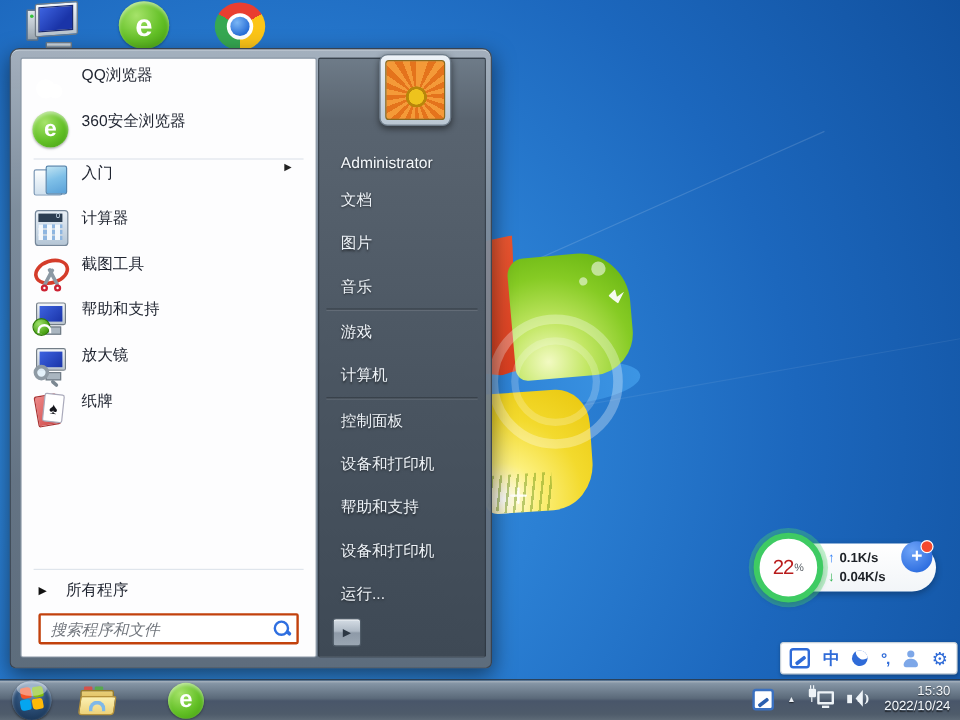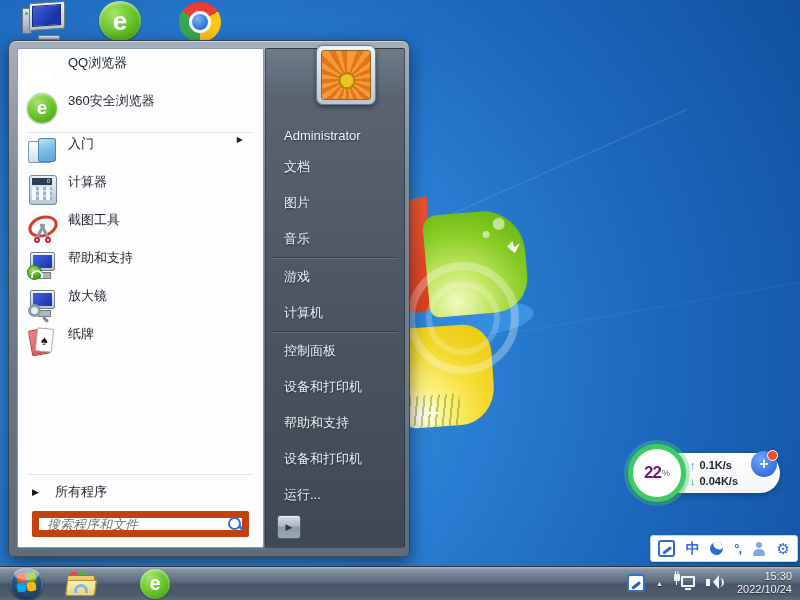--- a/index.html
+++ b/index.html
@@ -71,21 +71,21 @@
     display:flex; flex-direction:column; padding-top:5px; }
   .l-item { height:38px; display:flex; padding:0 20px 0 8px; cursor:default; }
   .l-item .lbl { margin-left:10px; font-size:13px; color:#1f2430; }
   .l-item .sub-arrow { margin-left:auto; font-size:8px; color:#222; }
   .l-ico { width:32px; height:32px; position:relative; flex:none; }
   .l-sep { height:1px; background:#dfe5ec; margin:2px 10px; }
   .spacer { flex:1; }
   .all-programs { height:30px; display:flex; align-items:center; padding-left:14px; font-size:13px; color:#1f2430; }
   .all-programs .ap-arrow { font-size:9px; color:#111; margin-right:16px; }
   .search-row { margin:4px 14px 10px 14px; position:relative; }
-  .search-row input { width:100%; height:26px; border:7px solid #c2410c; border-radius:2px; padding:0 28px 0 8px;
+  .search-row input { width:100%; height:26px; border:2px solid #c2410c; border-radius:2px; padding:0 28px 0 8px;
     font-size:13px; color:#333; outline:none; font-family:inherit; }
   .search-row input::placeholder { font-style:italic; color:#70757c; }
   .search-ico { position:absolute; right:6px; top:5px; width:16px; height:16px; }
   .search-ico::before { content:""; position:absolute; left:1px; top:1px; width:9px; height:9px; border:2.5px solid #2f6fe0; border-radius:50%; }
   .search-ico::after { content:""; position:absolute; left:11px; top:10px; width:5px; height:3px; background:#2f6fe0; border-radius:2px; transform:rotate(45deg); }
 
   .right-panel { flex:1; margin-left:1px; position:relative;
     background:linear-gradient(180deg,#6e7b88 0%, #596470 10%, #4a5561 55%, #3e4955 100%);
     border:1px solid rgba(40,48,58,.6); border-radius:2px; display:flex; flex-direction:column; padding-top:72px; }
   .avatar { position:absolute; left:50px; top:-4px; width:60px; height:60px; border-radius:7px;
@@ -153,21 +153,21 @@
   .i-card .front { position:absolute; left:10px; top:3px; width:17px; height:24px; background:#fff; border:1px solid #aab; border-radius:2px; transform:rotate(6deg);
     font-size:13px; color:#15161c; display:flex; align-items:center; justify-content:center; }
 
   
   .net-widget { position:absolute; left:628px; top:444px; width:156px; height:58px; z-index:4; }
   .nw-pill { position:absolute; left:26px; top:9px; width:126px; height:40px; background:linear-gradient(#ffffff,#f2f5f8); border-radius:20px;
     box-shadow:0 2px 6px rgba(0,0,0,.3); }
   .nw-circle { position:absolute; left:0; top:0; width:58px; height:58px; border-radius:50%;
     background:#fff; border:5px solid #3ecb63; box-shadow:0 0 0 4px rgba(76,217,110,.35), 0 2px 5px rgba(0,0,0,.25);
     display:flex; align-items:center; justify-content:center; }
-  .nw-pct { font-size:17px; color:#701a75; letter-spacing:-1px;font-weight:bold; }
+  .nw-pct { font-size:17px; color:#b91c1c; letter-spacing:-1px; }
   .nw-pct-unit { font-size:9px; color:#5a6066; margin-left:1px; }
   .nw-speeds { position:absolute; left:62px; top:13px; width:62px; font-size:11px; font-weight:bold; color:#1d2126; line-height:16px; }
   .nw-speeds .row { display:flex; align-items:center; }
   .nw-up-arrow { color:#2f7ef7; margin-right:4px; font-size:11px; }
   .nw-down-arrow { color:#2fb34f; margin-right:4px; font-size:11px; }
   .nw-plus { position:absolute; right:7px; top:7px; width:26px; height:26px; border-radius:50%;
     background:radial-gradient(circle at 35% 30%, #6fa4f8, #2f6fe0 75%); color:#fff; font-size:16px; font-weight:bold;
     display:flex; align-items:center; justify-content:center; }
   .nw-plus::after { content:""; position:absolute; right:-1px; top:-1px; width:9px; height:9px; background:#f5492e; border-radius:50%; border:1px solid #fff; }
 

